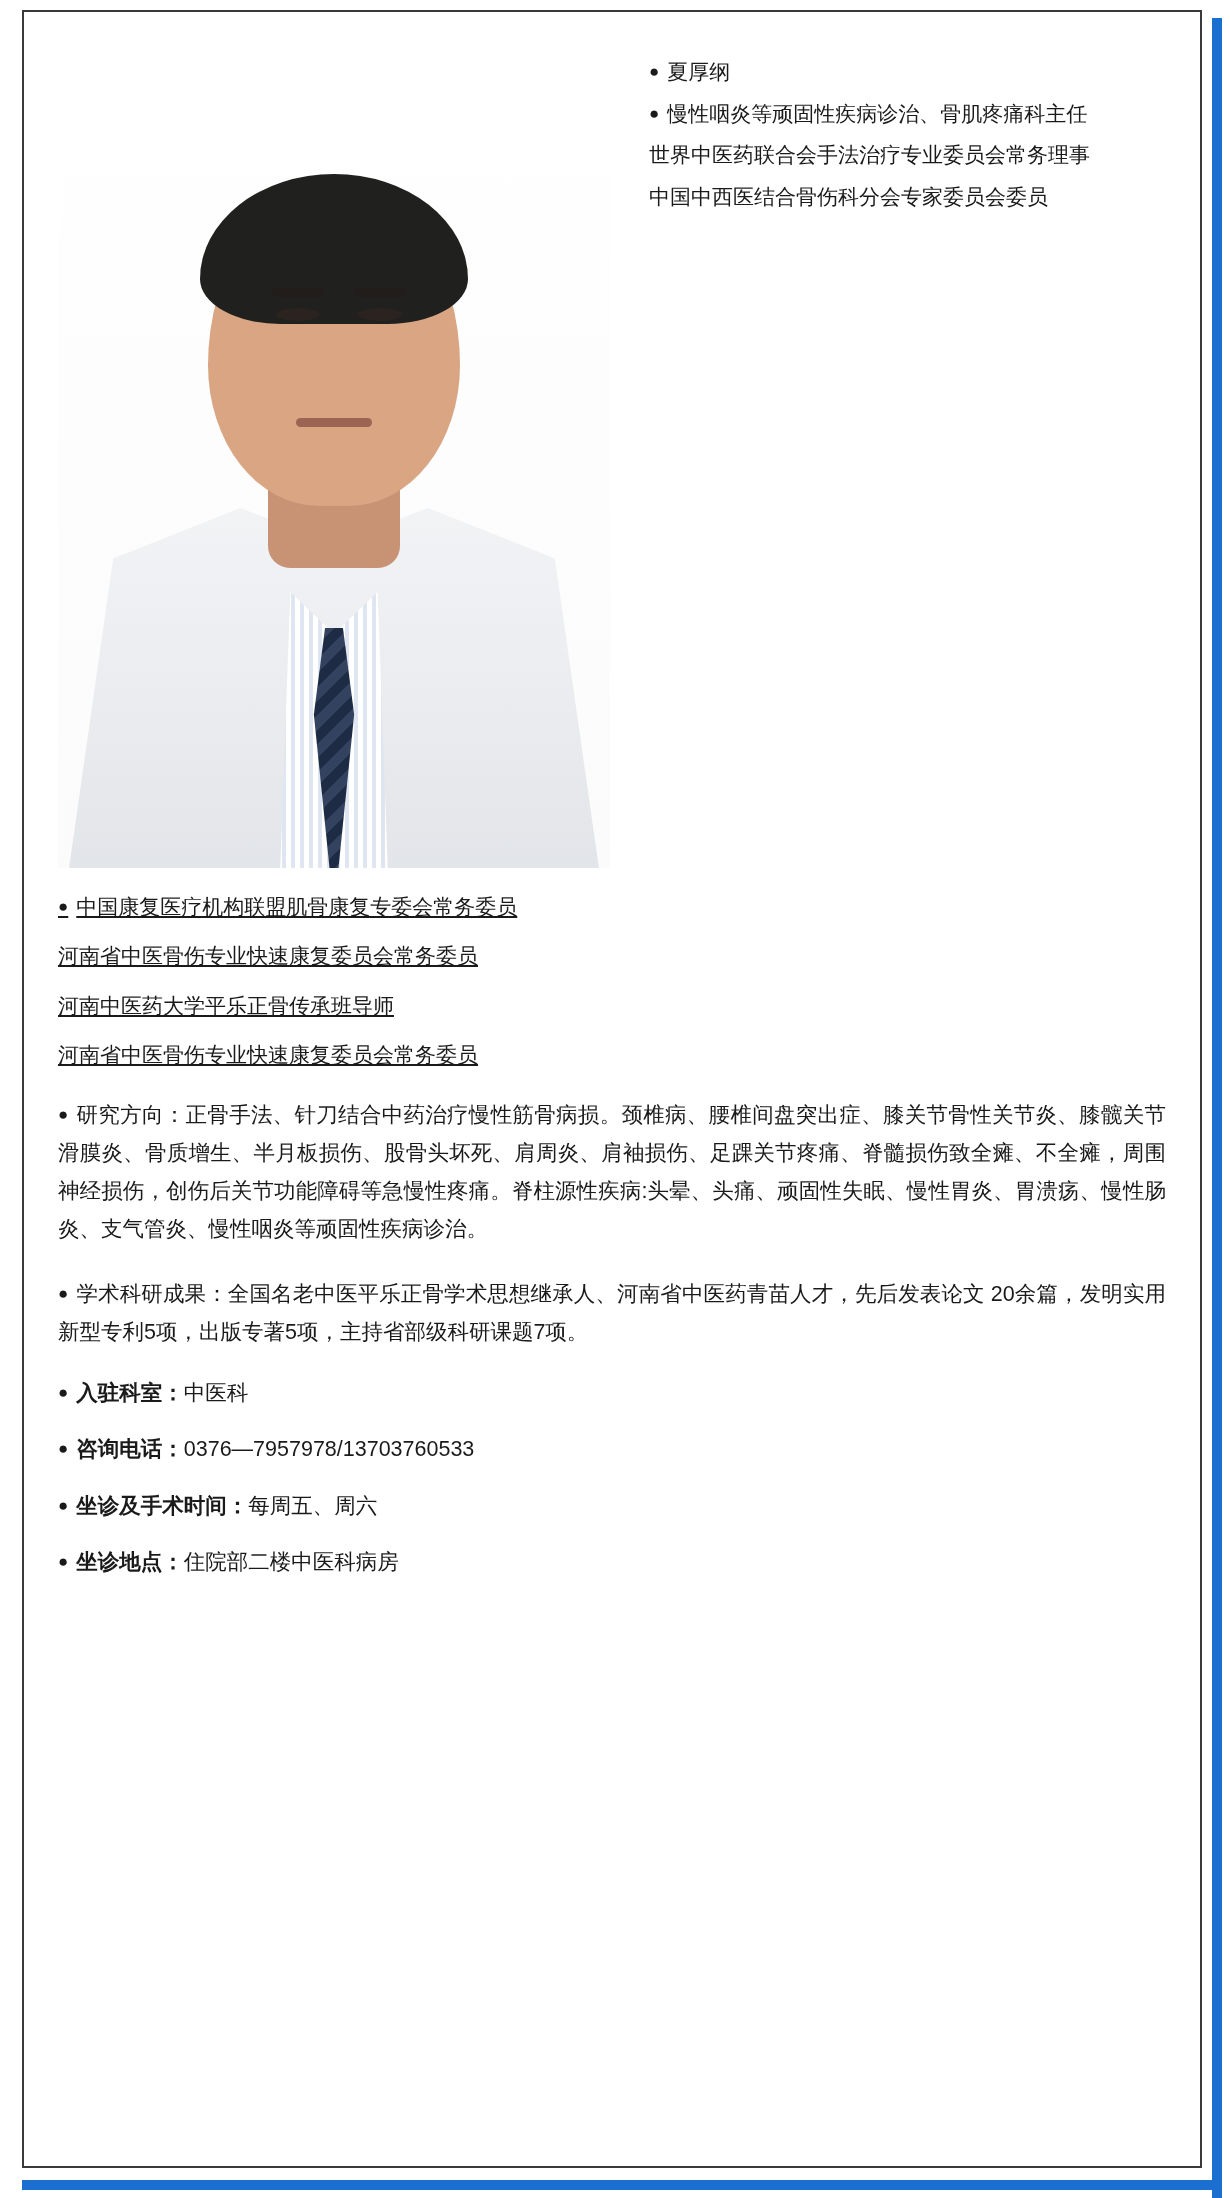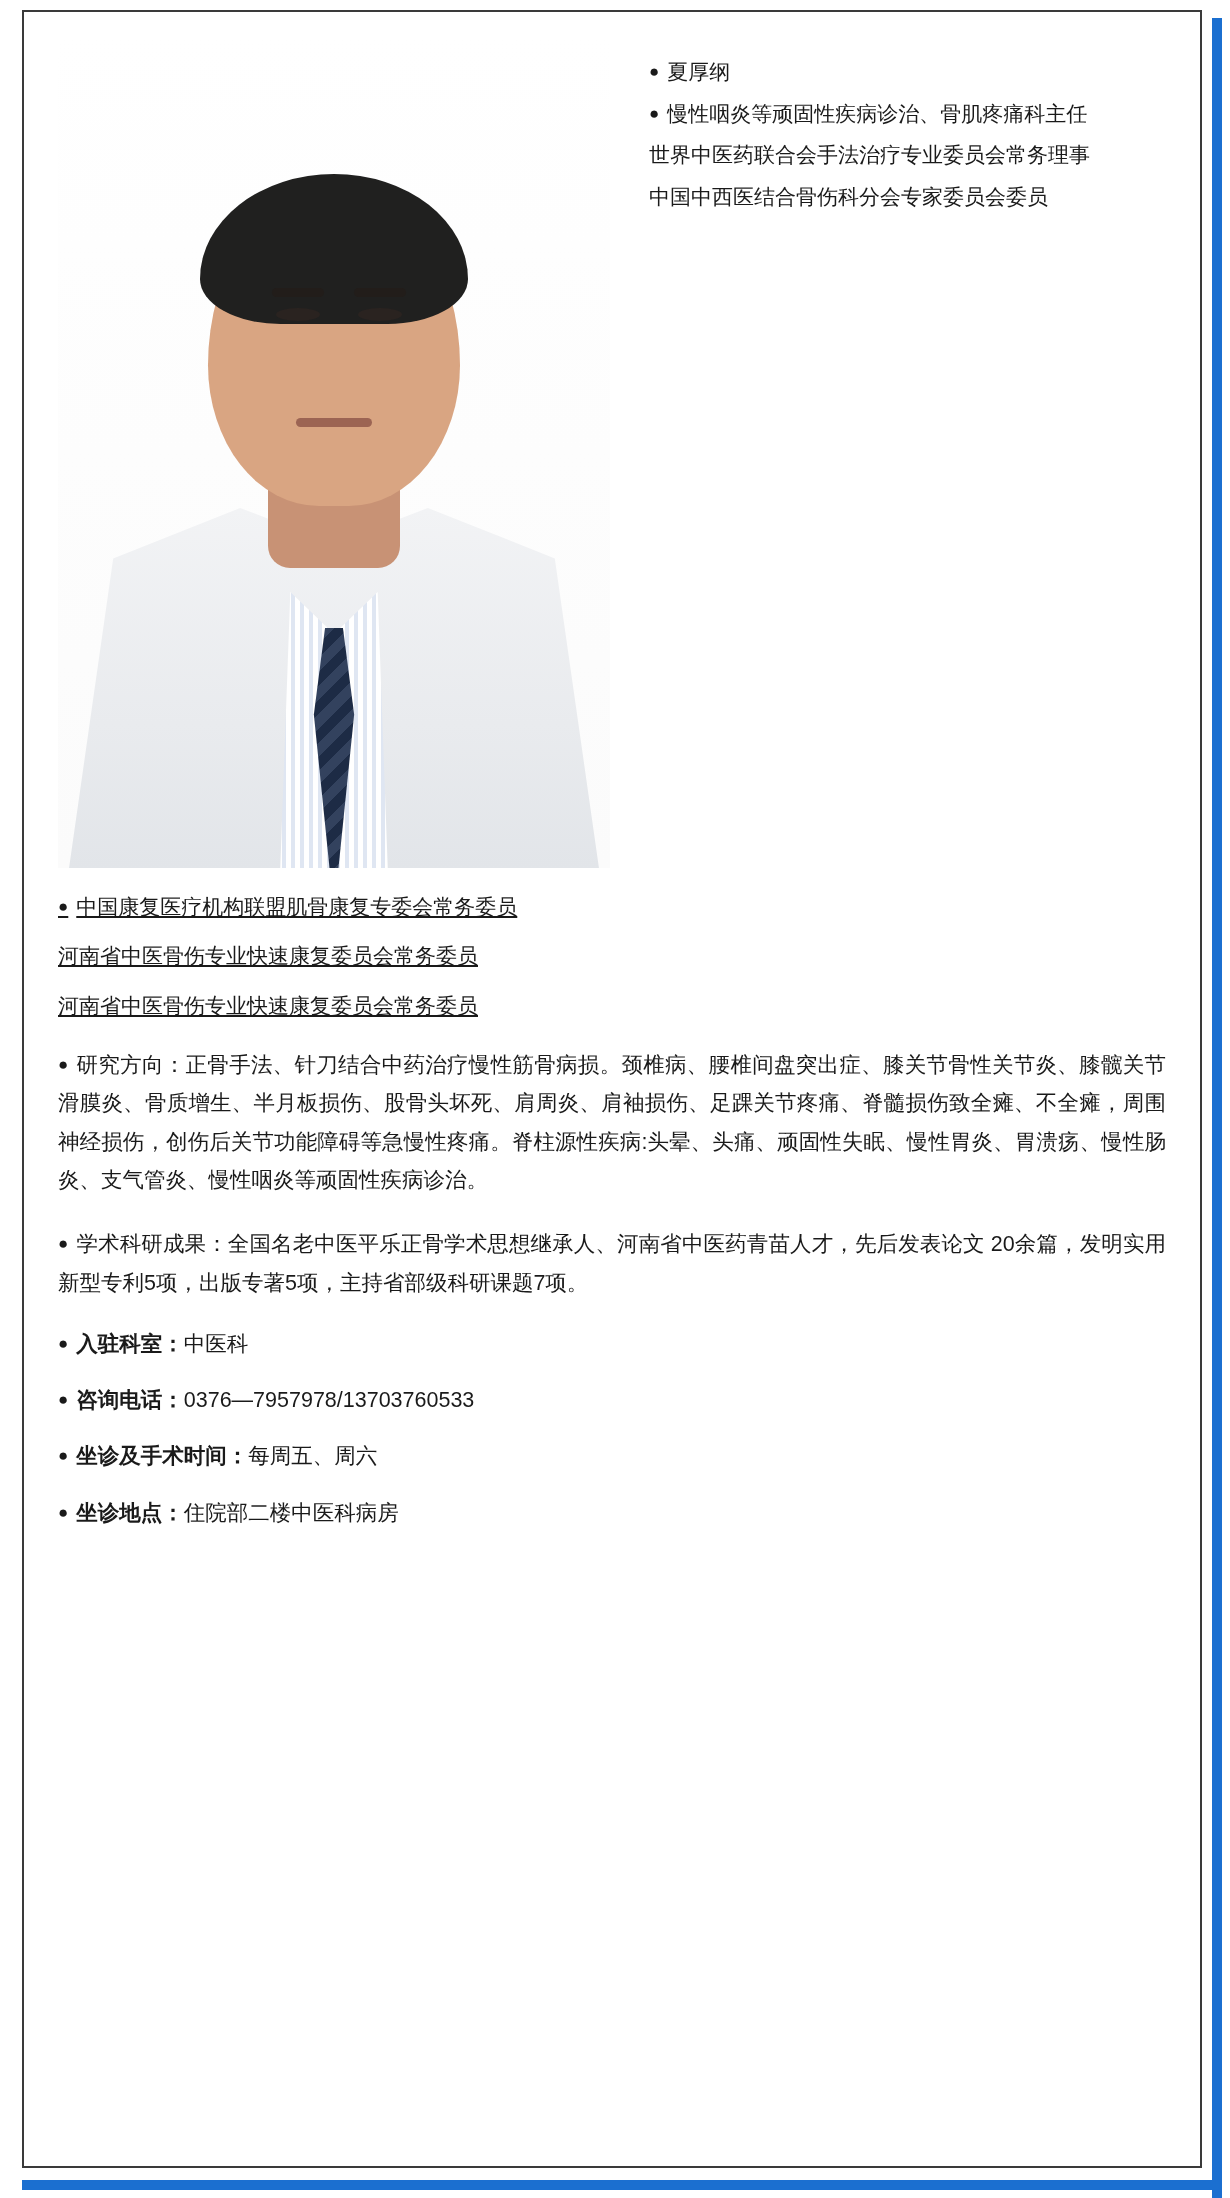--- a/index.html
+++ b/index.html
@@ -277,20 +277,23 @@
     </div>
 
     <div class="list-block">
       <div class="row">
         <span class="bullet">●</span><span>中国康复医疗机构联盟肌骨康复专委会常务委员</span>
       </div>
       <div class="row">
         <span>河南省中医骨伤专业快速康复委员会常务委员</span>
       </div>
       <div class="row">
+        <span>河南中医药大学平乐正骨传承班导师</span>
+      </div>
+      <div class="row">
         <span>河南省中医骨伤专业快速康复委员会常务委员</span>
       </div>
     </div>
 
     <div class="section">
       <span class="bullet">●</span><span class="lead">研究方向：</span><span>正骨手法、针刀结合中药治疗慢性筋骨病损。颈椎病、腰椎间盘突出症、膝关节骨性关节炎、膝髋关节滑膜炎、骨质增生、半月板损伤、股骨头坏死、肩周炎、肩袖损伤、足踝关节疼痛、脊髓损伤致全瘫、不全瘫，周围神经损伤，创伤后关节功能障碍等急慢性疼痛。脊柱源性疾病:头晕、头痛、顽固性失眠、慢性胃炎、胃溃疡、慢性肠炎、支气管炎、慢性咽炎等顽固性疾病诊治。</span>
     </div>
 
     <div class="section">
       <span class="bullet">●</span><span class="lead">学术科研成果：</span><span>全国名老中医平乐正骨学术思想继承人、河南省中医药青苗人才，先后发表论文 20余篇，发明实用新型专利5项，出版专著5项，主持省部级科研课题7项。</span>

